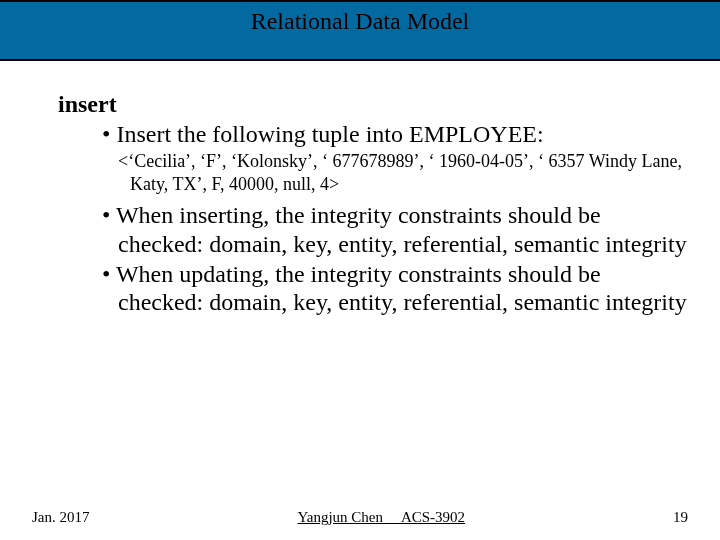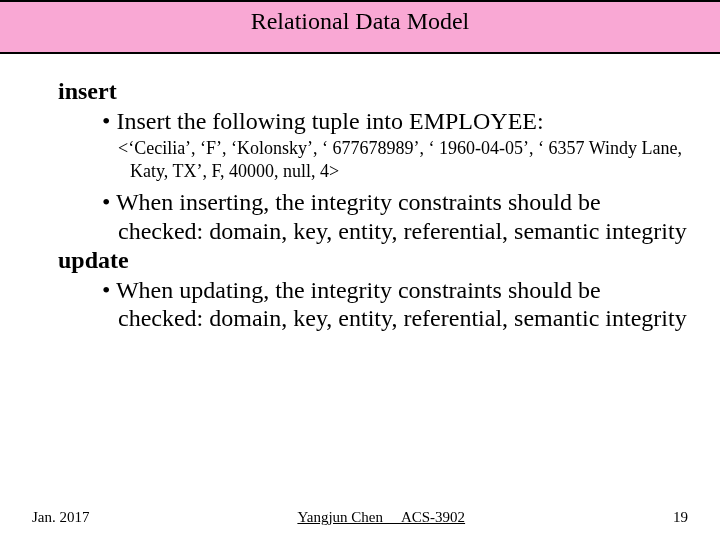--- a/index.html
+++ b/index.html
@@ -1,31 +1,31 @@
 <!DOCTYPE html>
 <html><head>
 <meta charset="utf-8">
 <style>
   * { box-sizing: border-box; margin: 0; padding: 0; }
   html, body { width: 720px; height: 540px; background: #fff; font-family: "Times New Roman", Times, serif; color: #000; }
   .slide { width: 720px; height: 540px; position: relative; }
   .title-band {
     width: 100%;
-    background: #f9a8d4;
+    background: #0369a1;
     border-top: 2px solid #000;
     border-bottom: 2px solid #000;
     text-align: center;
-    padding: 6px 0 17px 0;
+    padding: 6px 0 24px 0;
   }
   .title-band span { font-size: 24px; }
   .body {
     padding: 22px 30px 0 30px;
   }
   .h1 { font-size: 24px; font-weight: bold; margin-bottom: 6px; }
-  .h2 { font-size: 24px; font-weight: bold; margin-left: 28px; margin-top: 2px; }
+  .h2 { font-size: 24px; font-weight: bold; margin-left: 28px; margin-top: 8px; }
   .bullet {
     font-size: 24px;
     margin-left: 72px;
     text-indent: -16px;
     padding-left: 16px;
     line-height: 1.18;
     margin-top: 2px;
   }
   .bullet::before { content: "•  "; }
   .tuple {
@@ -57,21 +57,20 @@
     <span>Relational Data Model</span>
   </div>
 
   <div class="body">
 
     <div class="h2">insert</div>
     <div class="bullet">Insert the following tuple into EMPLOYEE:</div>
     <div class="tuple">&lt;‘Cecilia’, ‘F’, ‘Kolonsky’, ‘ 677678989’, ‘ 1960-04-05’, ‘ 6357 Windy Lane, Katy, TX’, F, 40000, null, 4&gt;</div>
     <div class="bullet">When inserting, the integrity constraints should be checked: domain, key, entity, referential, semantic integrity</div>
 
-    <div class="h2">update</div>
     <div class="bullet">When updating, the integrity constraints should be checked: domain, key, entity, referential, semantic integrity</div>
   </div>
 
   <div class="footer">
     <span class="date">Jan. 2017</span>
     <span class="center">Yangjun Chen  ACS-3902</span>
     <span class="page">19</span>
   </div>
 
 </div>

